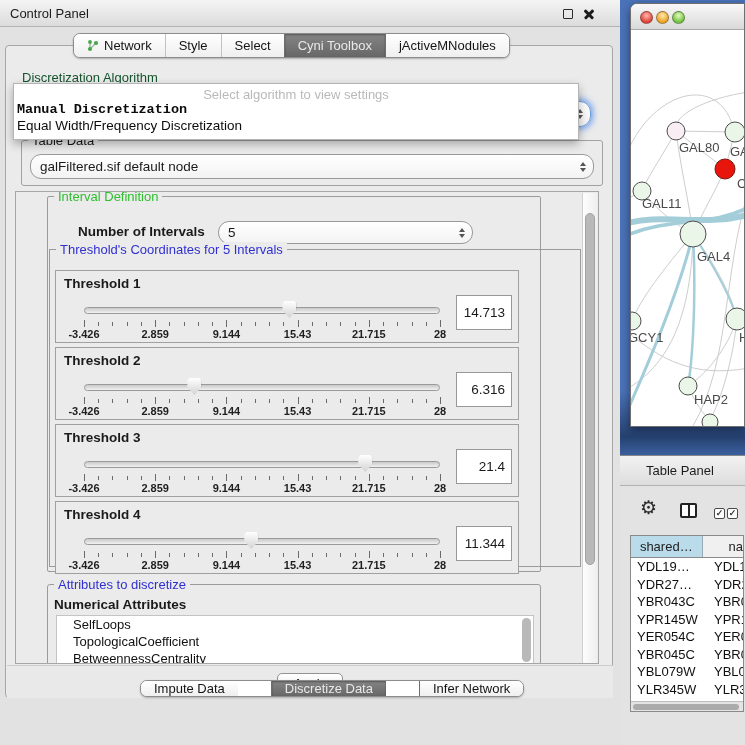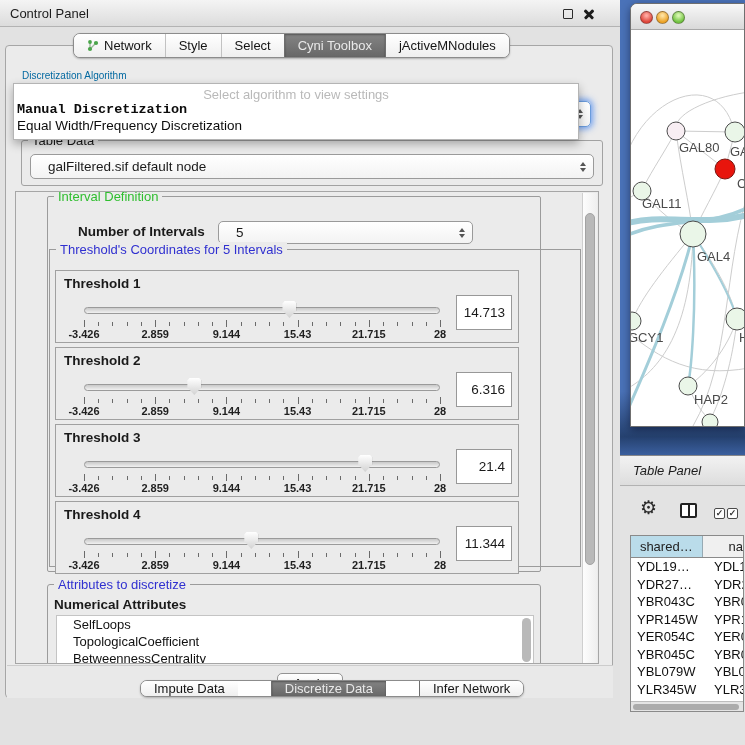--- a/index.html
+++ b/index.html
@@ -35,23 +35,23 @@
 
   
   #content { left:5px; top:45px; width:608px; height:653px; background:#ebebeb;
     border:1px solid #a6a6a6; border-radius:4px; z-index:1; }
   .gbox { position:absolute; border:1px solid #a2a2a2; border-radius:3px; }
   .gtitle { position:absolute; top:-8px; left:6px; background:#ebebeb; padding:0 4px;
     font-size:13px; white-space:nowrap; }
   .gtitle.green { color:#2fbe2f; }
   .gtitle.blue  { color:#3030d0; }
 
-  #algo-title { position:absolute; left:16px; top:24px; font-size:10px; color:#0369a1; z-index:2; }
+  #algo-title { position:absolute; left:16px; top:24px; font-size:13px; color:#14532d; z-index:2; }
   .combo { position:absolute; background:linear-gradient(#ffffff,#f3f3f3); border:1px solid #9a9a9a;
-    border-radius:5px; display:flex; align-items:center; padding-left:17px; font-size:13.5px; }
+    border-radius:11px; display:flex; align-items:center; padding-left:9px; font-size:13.5px; }
   .stepper { margin-left:auto; margin-right:7px; display:flex; flex-direction:column; gap:2px; }
   .arr-up { width:0; height:0; border-left:3.5px solid transparent; border-right:3.5px solid transparent;
     border-bottom:4.5px solid #555; }
   .arr-dn { width:0; height:0; border-left:3.5px solid transparent; border-right:3.5px solid transparent;
     border-top:4.5px solid #555; }
   #algo-combo { left:23px; top:55px; width:562px; height:26px; z-index:3;
     border-color:#6a9bdc; box-shadow:0 0 6px 2px rgba(80,140,240,.8); }
 
   
   #popup { position:absolute; left:7px; top:37px; width:566px; height:57px; background:#ffffff;
@@ -122,21 +122,21 @@
   .light { position:absolute; top:7px; width:13px; height:13px; border-radius:50%;
     border:1px solid rgba(60,50,50,.45); }
   .light.red    { left:9px;  background:radial-gradient(circle at 50% 32%,#ffaaa2 8%,#dd4438 70%); }
   .light.yellow { left:25px; background:radial-gradient(circle at 50% 32%,#ffe2a0 8%,#eba225 70%); }
   .light.green  { left:41px; background:radial-gradient(circle at 50% 32%,#d8f6b0 8%,#70c340 70%); }
   #net-canvas { width:115px; height:397px; background:#fff; }
 
   #tp-bar { left:620px; top:455px; width:125px; height:31px;
     background:linear-gradient(#f2f2f2,#dddddd); border-top:1px solid #87878a;
     border-bottom:1px solid #b2b2b2; }
-  #tp-bar .t { position:absolute; left:13px; top:7px; font-size:13px; color:#1c1c1c;font-style:italic; }
+  #tp-bar .t { position:absolute; left:26px; top:7px; font-size:13px; color:#1c1c1c; }
   #tp-body { left:620px; top:487px; width:125px; height:258px; background:#e3e3e3; }
 
   #gear { position:absolute; left:20px; top:10px; font-size:19px; color:#2a2a2a; line-height:22px; }
   #col-ico { position:absolute; left:60px; top:16px; width:17px; height:15px; background:#fff;
     border:2px solid #222; border-radius:2px; }
   #col-ico::after { content:""; position:absolute; left:5.5px; top:0; width:2px; height:11px; background:#222; }
   .chk { position:absolute; top:21px; width:11px; height:11px; border:1.4px solid #4a4a4a;
     border-radius:2px; background:#fdfdfd; font-size:9px; line-height:9px; text-align:center;
     color:#333; font-weight:bold; }
   #chk1 { left:94px; } #chk2 { left:107px; }

